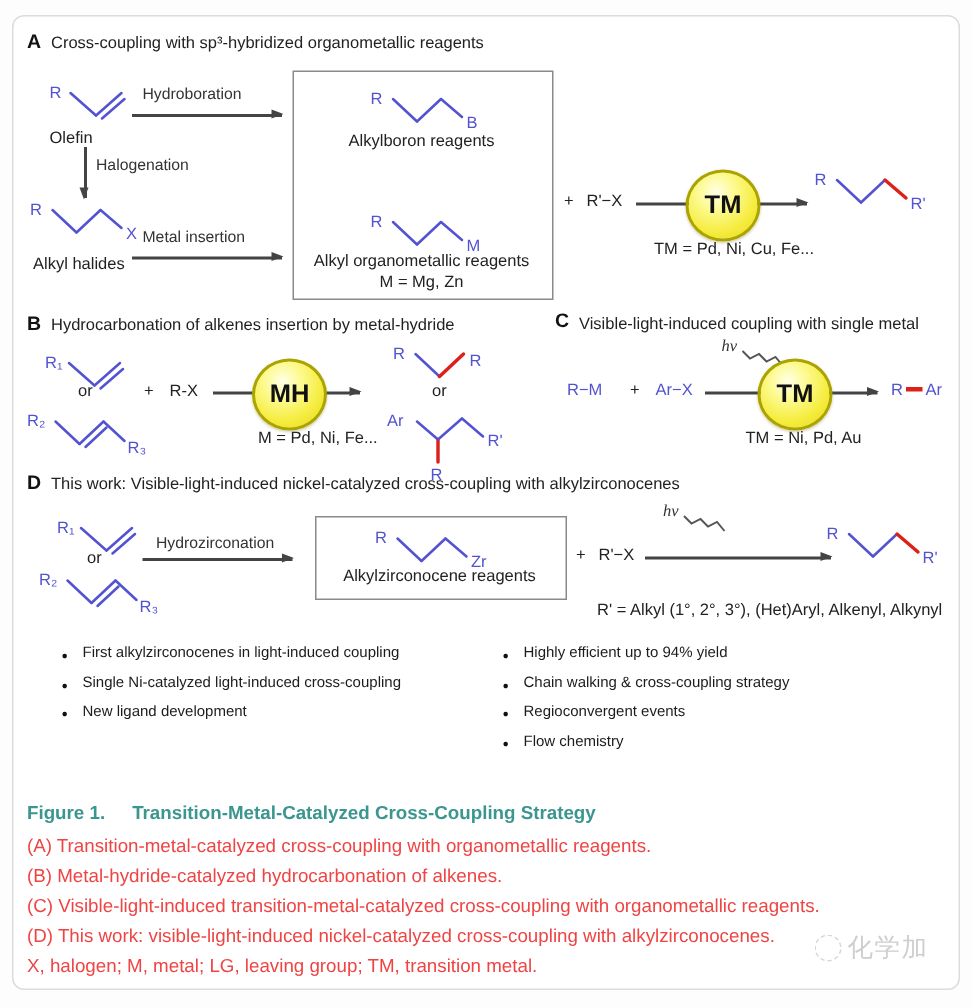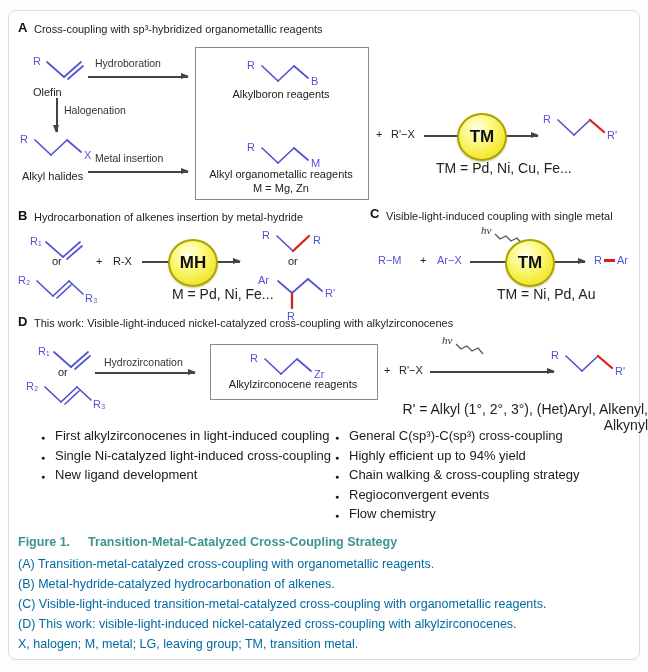--- a/index.html
+++ b/index.html
@@ -5,21 +5,21 @@
   html,body{margin:0;padding:0;background:#ffffff;}
   .canvas{position:relative;width:648px;height:672px;background:#fdfdfd;
           font-family:"Liberation Sans",sans-serif;overflow:hidden;}
   .card{position:absolute;left:8px;top:10px;width:630px;height:648px;
         background:#ffffff;border:1px solid #dcdcdc;border-radius:8px;}
   
   .pl{position:absolute;font-weight:bold;font-size:13px;color:#111;}
   .pt{position:absolute;font-size:11px;color:#222;}
   .lbl{position:absolute;font-size:11px;color:#222;}
   .albl{position:absolute;font-size:10.5px;color:#333;}
-  .note{position:absolute;font-size:14px;color:#222;text-align:right;}
+  .note{position:absolute;font-size:11px;color:#222;text-align:right;}
   .blue{color:#5353d1;}
   
   .harrow{position:absolute;height:1.5px;background:#444;}
   .harrow::after{content:"";position:absolute;right:-1px;top:-3.2px;width:0;height:0;
     border-left:8px solid #444;border-top:3.9px solid transparent;border-bottom:3.9px solid transparent;}
   .varrow{position:absolute;width:1.5px;background:#444;}
   .varrow::after{content:"";position:absolute;bottom:-1px;left:-3.2px;width:0;height:0;
     border-top:8px solid #444;border-left:3.9px solid transparent;border-right:3.9px solid transparent;}
   
   .sphere{position:absolute;width:46px;height:44px;border-radius:50%;z-index:3;
@@ -34,28 +34,28 @@
   .struct line{stroke:#5353d1;stroke-width:1.7;stroke-linecap:round;}
   .struct line.red{stroke:#dd2018;stroke-width:2.3;}
   .struct text{fill:#5353d1;font-size:11px;font-family:"Liberation Sans",sans-serif;}
   .hv{position:absolute;overflow:visible;z-index:2;}
   .hv path{stroke:#555;stroke-width:1.3;fill:none;}
   .hv text{fill:#333;font-size:11px;font-style:italic;font-family:"Liberation Serif",serif;}
   .bondbar{display:inline-block;width:11px;height:3px;background:#dd2018;
     vertical-align:2px;margin:0 2px;}
   
   .hl{position:absolute;margin:0;padding:0;}
-  .hl li{list-style:none;position:relative;padding-left:14px;font-size:13px;color:#1c1c1c;
+  .hl li{list-style:none;position:relative;padding-left:14px;font-size:10px;color:#1c1c1c;
     line-height:12px;margin-bottom:7.5px;white-space:nowrap;}
   .hl li::before{content:"●";position:absolute;left:0;top:2px;font-size:7px;color:#111;}
   
   .fighead{position:absolute;font-size:12.5px;font-weight:bold;color:#3a968e;white-space:nowrap;}
   .figtitle{margin-left:18px;}
   .caplines{position:absolute;width:614px;}
-  .capline{font-size:12.5px;color:#0369a1;line-height:20px;white-space:nowrap;}
+  .capline{font-size:12.5px;color:#ef4444;line-height:20px;white-space:nowrap;}
   
   .wm{position:absolute;display:flex;align-items:center;gap:4px;z-index:5;opacity:.85;}
   .wm-logo{width:16px;height:16px;border:1.6px dashed #cfcfcf;border-radius:50%;}
   .wm-text{font-size:17px;color:#c6c6c6;letter-spacing:1px;}
 </style>
 </head>
 <body>
 
 <div class="canvas">
   <div class="card"></div>
@@ -226,29 +226,32 @@
     <text x="64" y="31">R'</text>
   </svg>
   <div class="note" style="left:398px;top:401px">R' = Alkyl (1°, 2°, 3°), (Het)Aryl, Alkenyl, Alkynyl</div>
 
   <ul class="hl" style="left:41px;top:430px">
     <li>First alkylzirconocenes in light-induced coupling</li>
     <li>Single Ni-catalyzed light-induced cross-coupling</li>
     <li>New ligand development</li>
   </ul>
   <ul class="hl" style="left:335px;top:430px">
-    <li>General C(sp³)-C(sp³) cross-coupling</li>
     <li>Highly efficient up to 94% yield</li>
     <li>Chain walking &amp; cross-coupling strategy</li>
     <li>Regioconvergent events</li>
     <li>Flow chemistry</li>
   </ul>
 
   <div class="fighead" style="left:18px;top:535px"><span>Figure 1.</span><span class="figtitle">Transition-Metal-Catalyzed Cross-Coupling Strategy</span></div>
   <div class="caplines" style="left:18px;top:554px">
     <div class="capline">(A) Transition-metal-catalyzed cross-coupling with organometallic reagents.</div>
     <div class="capline">(B) Metal-hydride-catalyzed hydrocarbonation of alkenes.</div>
     <div class="capline">(C) Visible-light-induced transition-metal-catalyzed cross-coupling with organometallic reagents.</div>
     <div class="capline">(D) This work: visible-light-induced nickel-catalyzed cross-coupling with alkylzirconocenes.</div>
     <div class="capline">X, halogen; M, metal; LG, leaving group; TM, transition metal.</div>
   </div>
 
+  <div class="wm" style="left:543px;top:620px">
+    <div class="wm-logo"></div>
+    <div class="wm-text">化学加</div>
+  </div>
 </div>
 
 </body></html>

